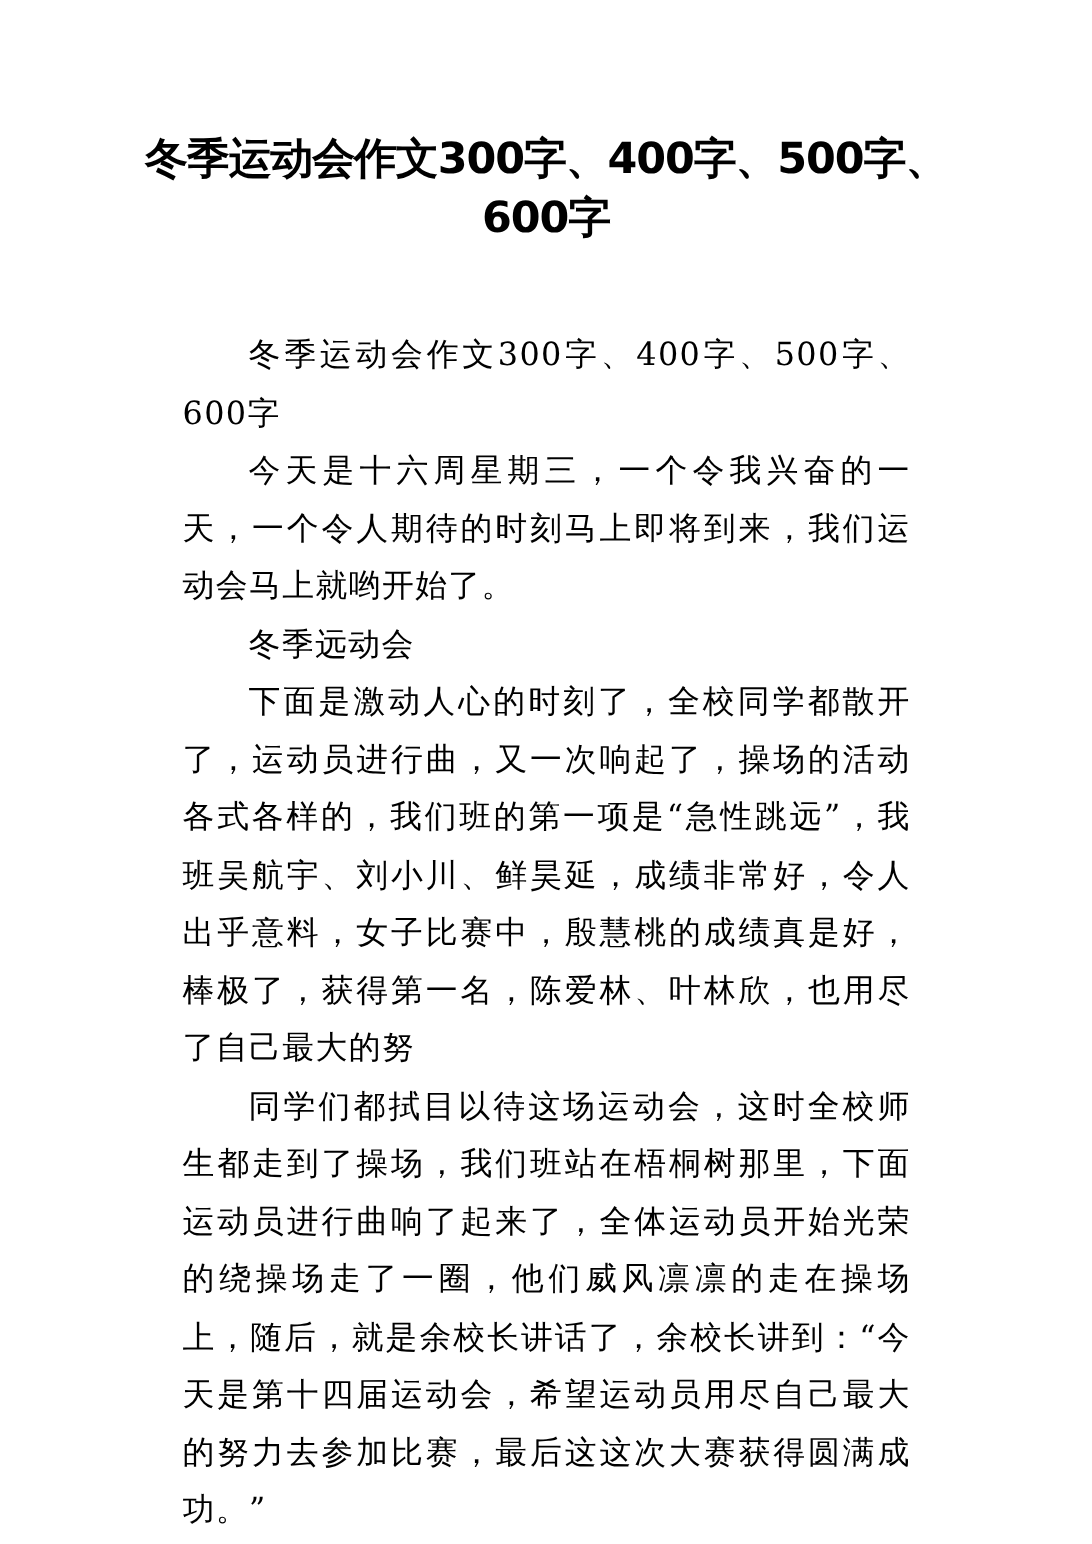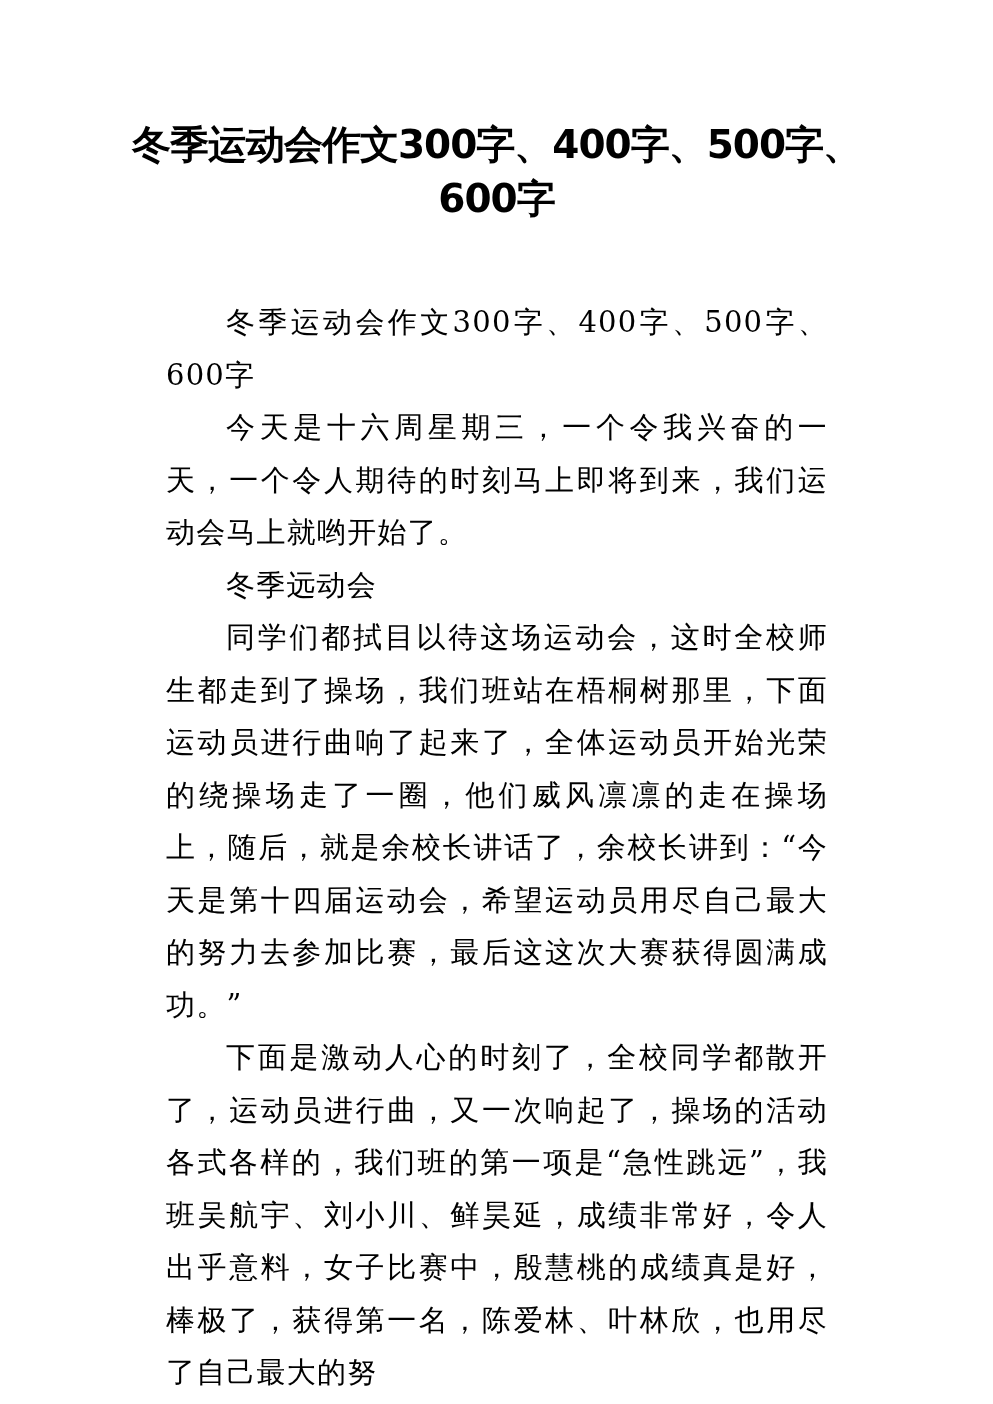--- a/index.html
+++ b/index.html
@@ -54,16 +54,16 @@
 </head>
 <body>
 
 <div class="page">
   <h1 class="doc-title">冬季运动会作文300字、400字、500字、600字</h1>
 
   <div class="doc-body">
     <p>冬季运动会作文300字、400字、500字、600字</p>
     <p>今天是十六周星期三，一个令我兴奋的一天，一个令人期待的时刻马上即将到来，我们运动会马上就哟开始了。</p>
     <p>冬季远动会</p>
+    <p>下面是激动人心的时刻了，全校同学都散开了，运动员进行曲，又一次响起了，操场的活动各式各样的，我们班的第一项是“急性跳远”，我班吴航宇、刘小川、鲜昊延，成绩非常好，令人出乎意料，女子比赛中，殷慧桃的成绩真是好，棒极了，获得第一名，陈爱林、叶林欣，也用尽了自己最大的努</p>
     <p>同学们都拭目以待这场运动会，这时全校师生都走到了操场，我们班站在梧桐树那里，下面运动员进行曲响了起来了，全体运动员开始光荣的绕操场走了一圈，他们威风凛凛的走在操场上，随后，就是余校长讲话了，余校长讲到：“今天是第十四届运动会，希望运动员用尽自己最大的努力去参加比赛，最后这这次大赛获得圆满成功。”</p>
-    <p>下面是激动人心的时刻了，全校同学都散开了，运动员进行曲，又一次响起了，操场的活动各式各样的，我们班的第一项是“急性跳远”，我班吴航宇、刘小川、鲜昊延，成绩非常好，令人出乎意料，女子比赛中，殷慧桃的成绩真是好，棒极了，获得第一名，陈爱林、叶林欣，也用尽了自己最大的努</p>
   </div>
 </div>
 
 </body></html>

